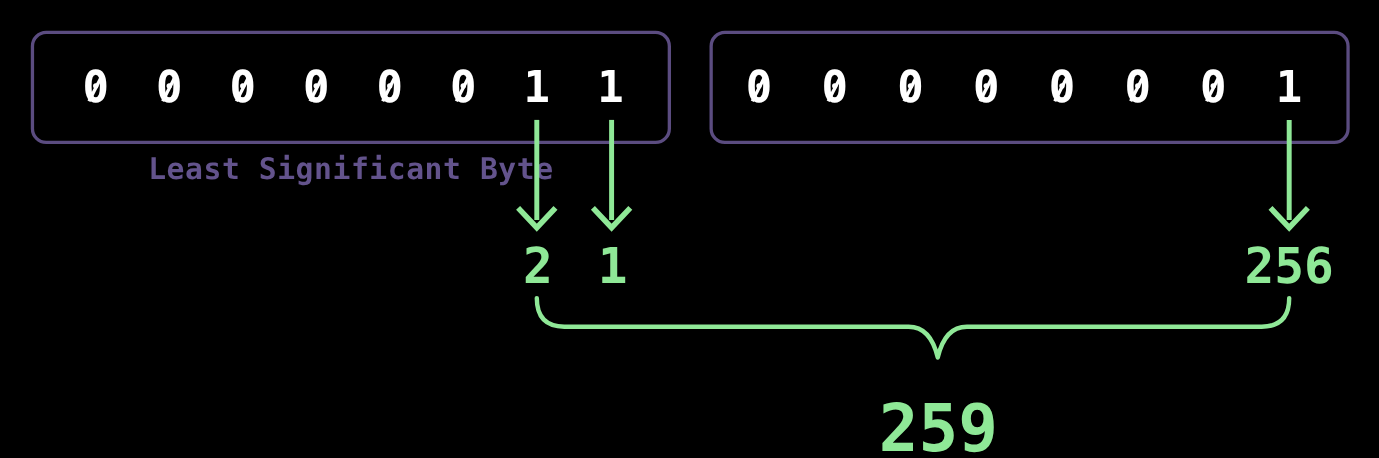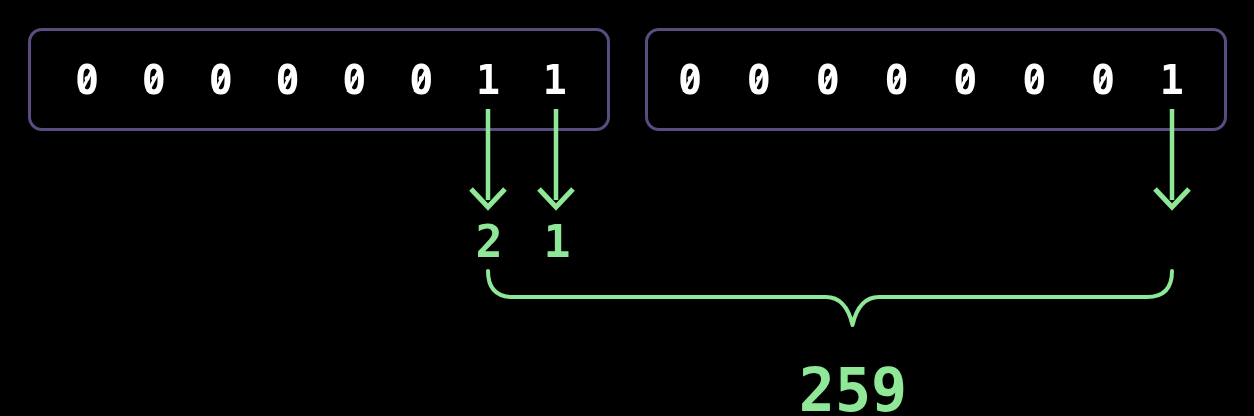--- a/index.html
+++ b/index.html
@@ -49,20 +49,21 @@
   <div class="byte-box lsb">
       <span class="bit zero">0</span>
       <span class="bit zero">0</span>
       <span class="bit zero">0</span>
       <span class="bit zero">0</span>
       <span class="bit zero">0</span>
       <span class="bit zero">0</span>
       <span class="bit">1</span>
       <span class="bit">1</span>
     </div>
+  <div class="byte-label lsb">Least Significant Byte</div>
 
   <div class="byte-box msb">
       <span class="bit zero">0</span>
       <span class="bit zero">0</span>
       <span class="bit zero">0</span>
       <span class="bit zero">0</span>
       <span class="bit zero">0</span>
       <span class="bit zero">0</span>
       <span class="bit zero">0</span>
       <span class="bit">1</span>
@@ -79,15 +80,16 @@
     </g>
     <g class="green-stroke">
       <line x1="1172" y1="109" x2="1172" y2="200" stroke-width="4.5"></line>
       <polyline points="1155,189 1172,207 1189,189" stroke-width="5" stroke-linecap="butt" stroke-linejoin="miter"></polyline>
     </g>
     <path class="green-stroke" stroke-width="4" stroke-linecap="round" stroke-linejoin="round" d="M488,271 Q488,297 513,297 L826,297 Q846,297 852.5,325 Q859,297 879,297 L1147,297 Q1172,297 1172,271"></path>
   </svg>
 
   <span class="value pv2">2</span>
   <span class="value pv1">1</span>
+  <span class="value pv256">256</span>
   <span class="value total">259</span>
 
 </div>
 
 </body></html>

